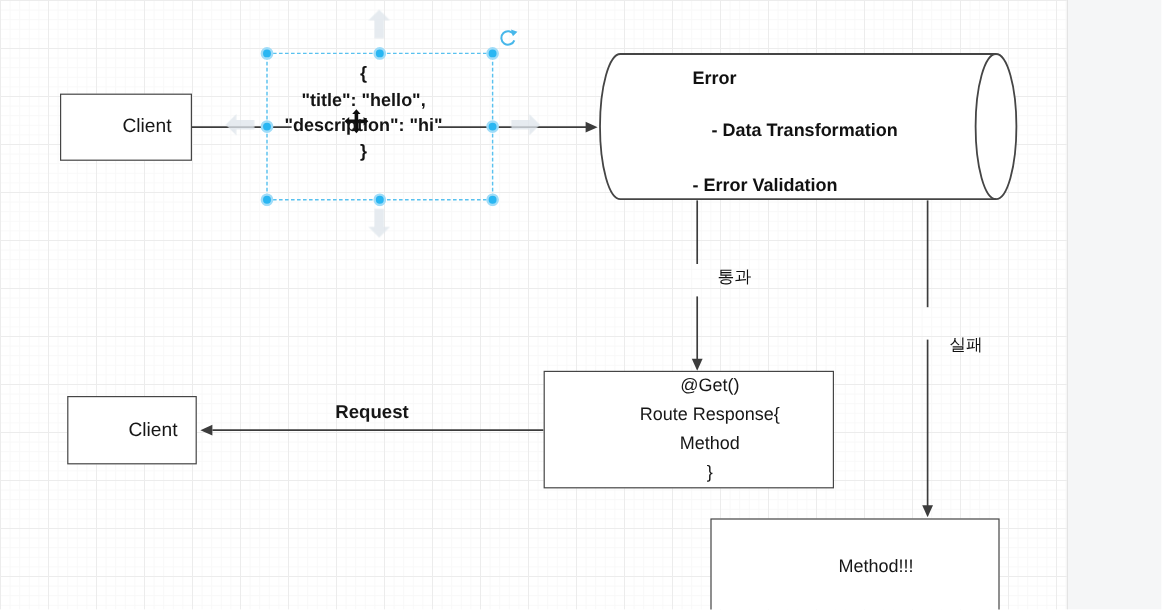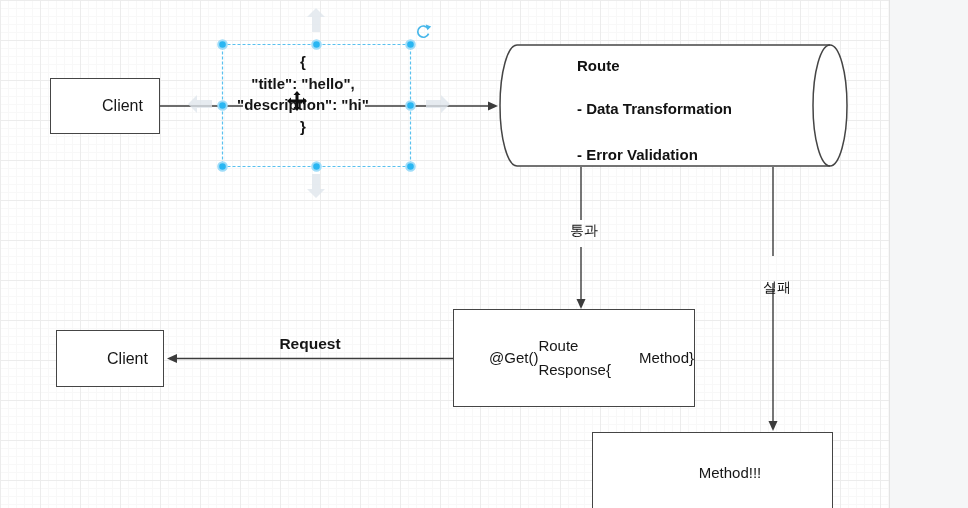--- a/index.html
+++ b/index.html
@@ -23,35 +23,35 @@
     background:#f5f6f7;border-left:1px solid #e4e4e4;box-sizing:border-box;
   }
   svg.overlay{position:absolute;left:0;top:0;}
   
   .node{
     position:absolute;background:#fff;border:1.5px solid #454545;box-sizing:border-box;
     display:flex;align-items:center;justify-content:center;color:#161616;padding-left:35px;
   }
   #client-top{left:50px;top:78px;width:110px;height:56px;font-size:16px;}
   #client-bottom{left:56px;top:330px;width:108px;height:57px;font-size:16px;}
-  #route-handler{left:453px;top:309px;width:242px;height:98px;flex-direction:row;font-size:15px;line-height:24px;}
+  #route-handler{left:453px;top:309px;width:242px;height:98px;flex-direction:column;font-size:15px;line-height:24px;}
   #error-box{left:592px;top:432px;width:241px;height:100px;align-items:flex-start;padding-top:31px;font-size:15px;}
   
   .pipe-text{position:absolute;left:577px;font-weight:bold;font-size:15px;color:#111;white-space:nowrap;}
   #pipe-title{top:57px;}
-  #pipe-item-0{top:100px;}
+  #pipe-item-0{top:100px;margin-left:16px;}
   #pipe-item-1{top:146px;}
   
   #request-label{
     position:absolute;left:213px;top:51px;width:180px;text-align:center;
     font-weight:bold;font-size:15px;line-height:21.5px;color:#141414;white-space:nowrap;
   }
   
   #response-label{position:absolute;left:250px;top:335px;width:120px;text-align:center;font-weight:bold;font-size:15.5px;}
-  .k-label{position:absolute;width:44px;text-align:center;font-size:14px;color:#111;}
+  .k-label{position:absolute;width:44px;text-align:center;font-size:14px;color:#111;padding-left:28px;}
   #pass-label{left:562px;top:222px;}
   #fail-label{left:755px;top:260px;margin-top:19px;}
 </style>
 </head>
 <body>
 
 <div class="grid-canvas"></div>
 <div class="offpage"></div>
 
 <svg class="overlay" width="968" height="508" viewBox="0 0 968 508">
@@ -122,21 +122,21 @@
   <div>@Get()</div>
   <div>Route Response{</div>
   <div>Method</div>
   <div>}</div>
 </div>
 
 <div class="node" id="error-box">
   <span>Method!!!</span>
 </div>
 
-<div class="pipe-text" id="pipe-title">Route</div>
+<div class="pipe-text" id="pipe-title">Error</div>
 <div class="pipe-text" id="pipe-item-0">- Data Transformation</div>
 <div class="pipe-text" id="pipe-item-1">- Error Validation</div>
 
 <div id="request-label">
   <div>{</div>
   <div>"title": "hello",</div>
   <div>"description": "hi"</div>
   <div>}</div>
 </div>
 

